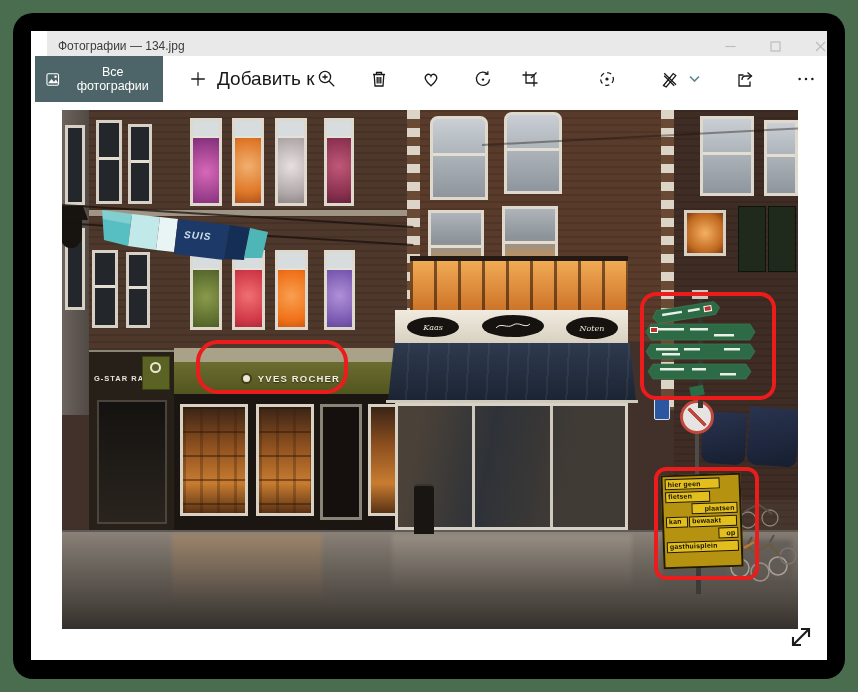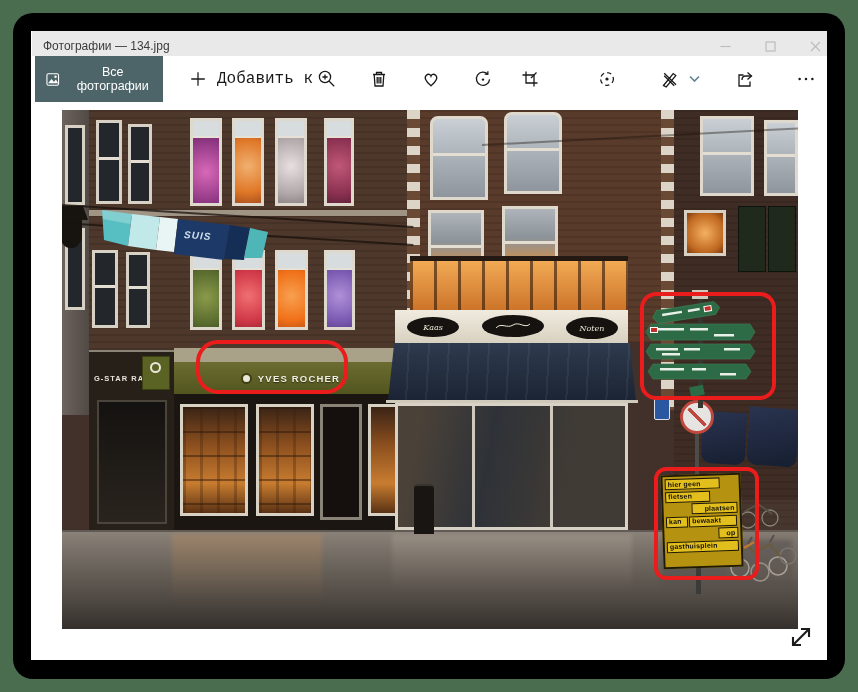--- a/index.html
+++ b/index.html
@@ -1,27 +1,27 @@
 <!DOCTYPE html>
 <html><head>
 <meta charset="utf-8">
 <style>
   html,body{margin:0;padding:0;background:#4a6c4f;font-family:"Liberation Sans",sans-serif;}
   #screen{position:relative;width:858px;height:692px;overflow:hidden;background:#4a6c4f;}
   .abs{position:absolute;}
   .frame{position:absolute;left:13px;top:13px;width:832px;height:666px;background:#000;border-radius:20px;}
   .window{position:absolute;left:18px;top:18px;width:796px;height:629px;background:#fff;overflow:hidden;}
-  .titlebar{position:absolute;left:1px;top:0;width:100%;height:31px;background:#e9e9e9;padding-left:10px;}
+  .titlebar{position:absolute;left:16px;top:0;width:100%;height:31px;background:#e9e9e9;}
   .title{position:absolute;left:11px;top:0;line-height:31px;font-size:12px;color:#3c3c3c;white-space:nowrap;}
   .winctl{position:absolute;right:0;top:0;height:31px;display:flex;}
   .ctl{width:45px;height:31px;display:flex;align-items:center;justify-content:center;}
   .ctl svg{stroke:#bdbdbd;stroke-width:1.2;fill:none;}
   .toolbar{position:absolute;left:0;top:25px;width:100%;height:46px;background:#fff;}
   .btn-allphotos{position:absolute;left:4px;top:0;width:128px;height:46px;background:#4d6468;color:#fff;display:flex;align-items:center;gap:8px;padding-left:10px;box-sizing:border-box;font-size:12.5px;cursor:pointer;border:none;}
-  .btn-addto{position:absolute;left:146px;top:0;height:46px;display:flex;align-items:center;gap:10px;font-size:16px;color:#191919;padding:0 12px;background:none;border:none;cursor:pointer;font-family:Liberation Mono, monospace;}
+  .btn-addto{position:absolute;left:146px;top:0;height:46px;display:flex;align-items:center;gap:10px;font-size:19px;color:#191919;padding:0 12px;background:none;border:none;cursor:pointer;}
   .tool{position:absolute;top:0;width:40px;height:46px;display:flex;align-items:center;justify-content:center;background:none;border:none;cursor:pointer;}
   .tool svg{stroke:#1a1a1a;stroke-width:1.3;fill:none;}
   .canvas{position:absolute;left:0;top:77px;width:796px;height:552px;background:#fff;}
   .photo{position:absolute;left:31px;top:2px;width:736px;height:519px;background:#42302a;overflow:hidden;}
   .brick{background-image:repeating-linear-gradient(180deg,rgba(0,0,0,0.10) 0 2px,rgba(0,0,0,0) 2px 7px);}
   .redbox{position:absolute;border:4px solid #ea1c1c;z-index:30;}
   .sash{position:absolute;border:3px solid #ded8cd;background:linear-gradient(180deg,#c9cfd4 0%,#adb4ba 45%,#8e959c 100%);box-sizing:border-box;}
   .mull{position:absolute;left:0;right:0;top:44%;height:3px;background:#e3ddd2;}
   .fwin{position:absolute;border:3px solid #ded8cd;box-sizing:border-box;}
   .fwtop{position:absolute;left:0;right:0;top:0;height:15px;background:#d7dcdf;border-bottom:2px solid #e6e1d7;}

